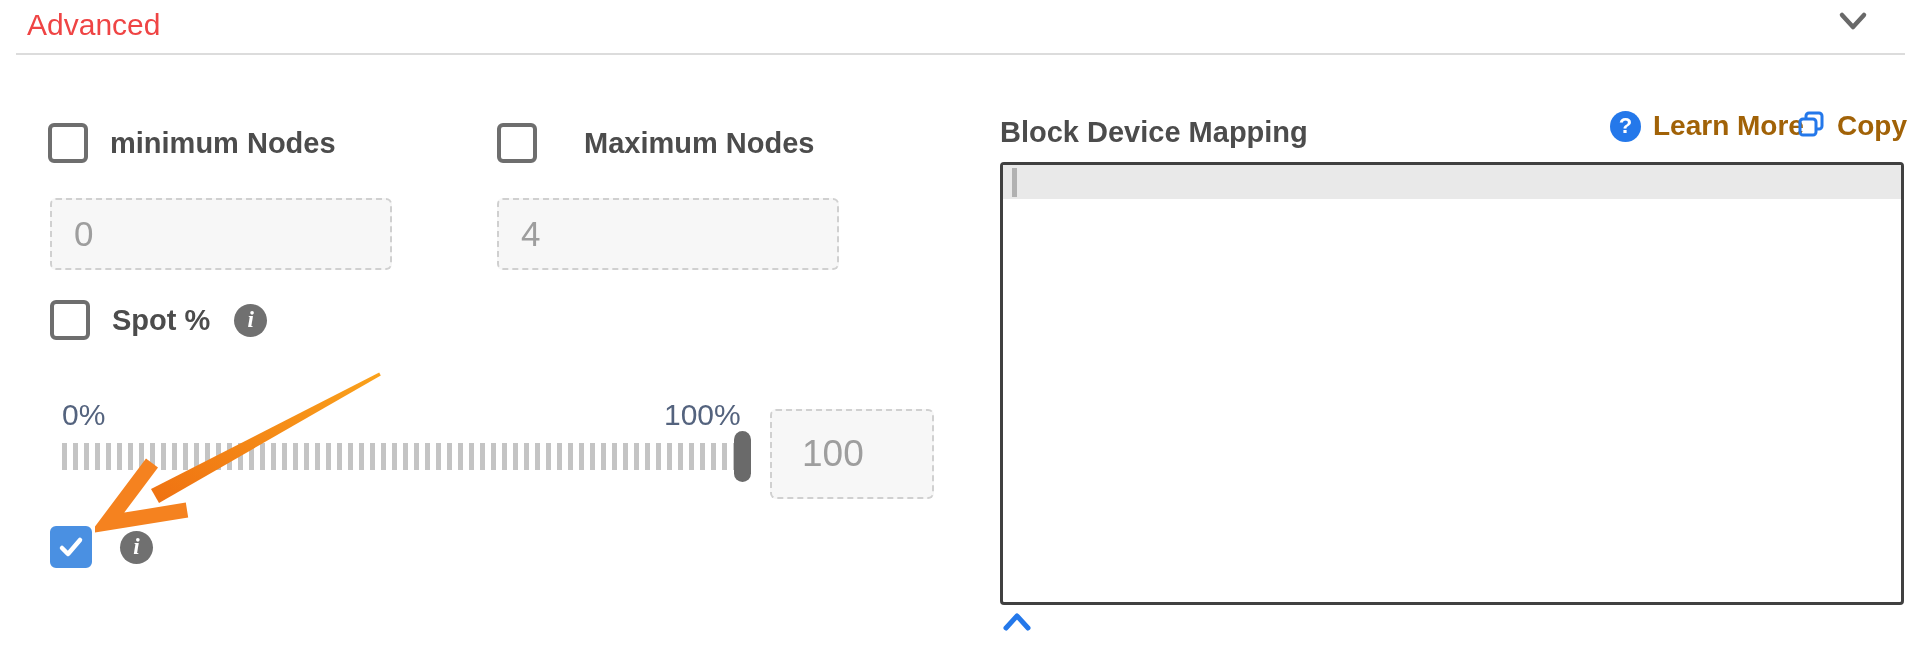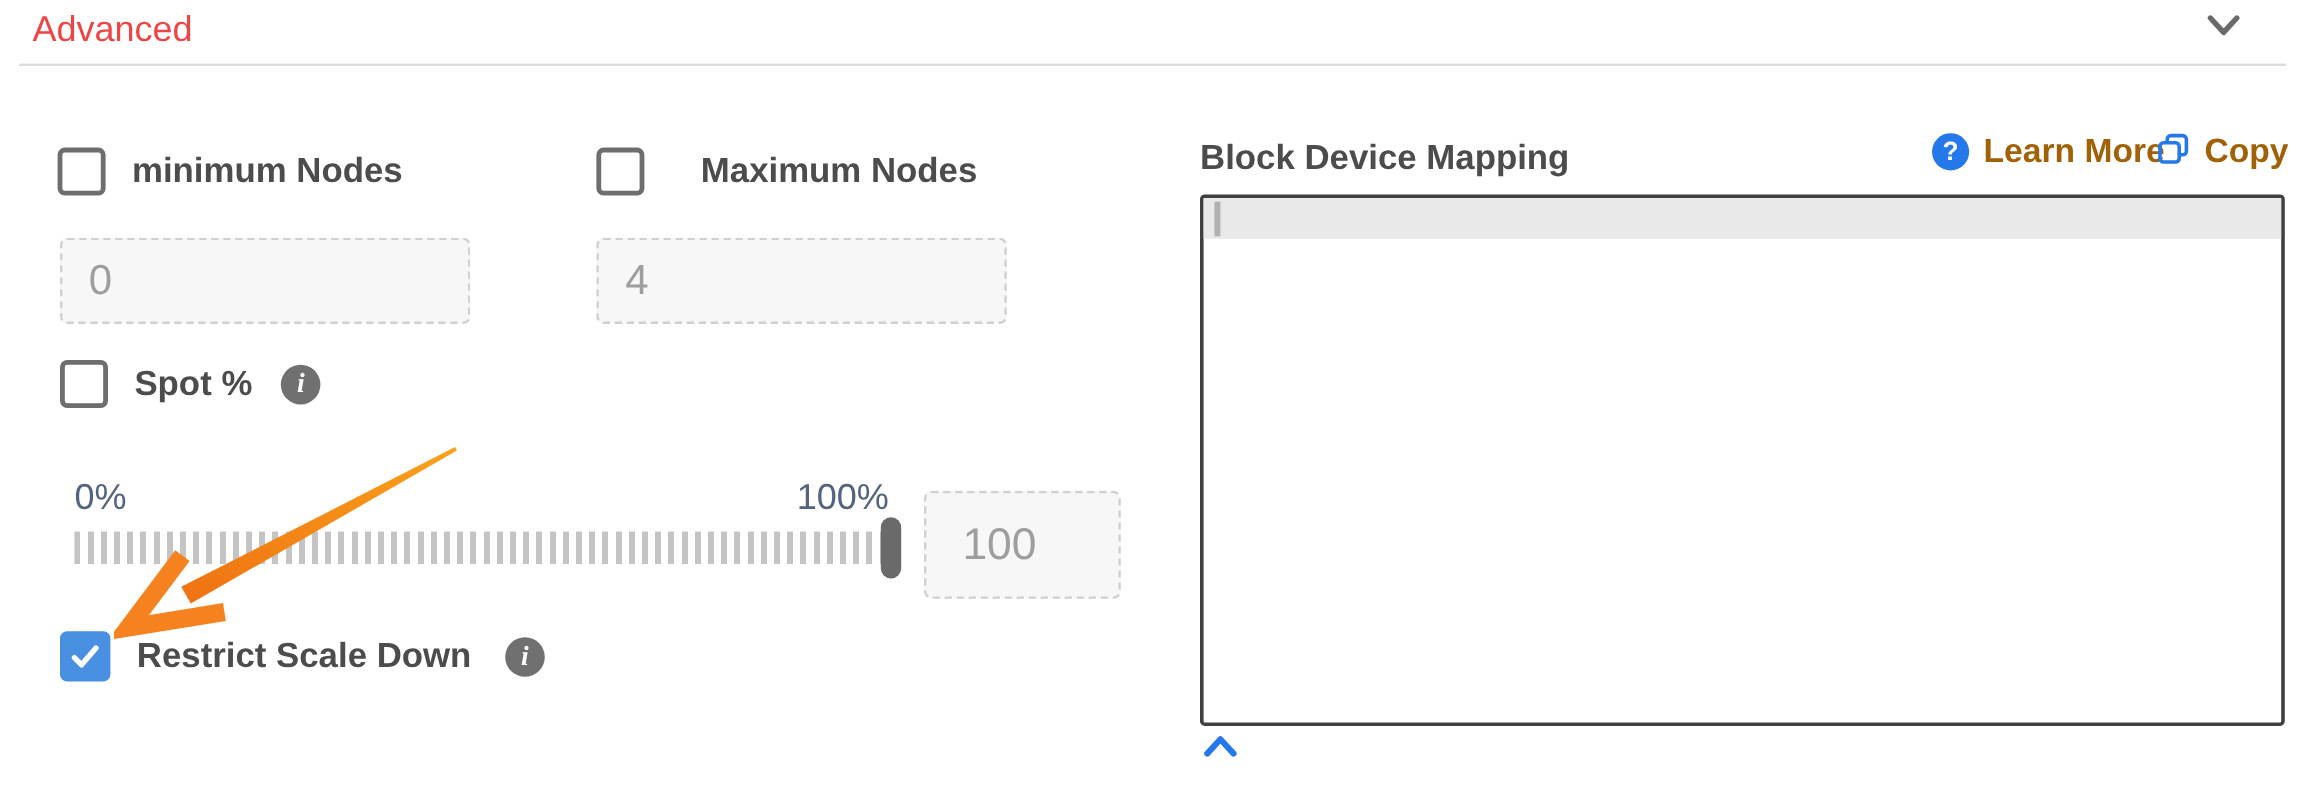--- a/index.html
+++ b/index.html
@@ -107,21 +107,20 @@
 <div class="abs slider-track"></div>
 <div class="abs slider-handle"></div>
 <input class="abs dashed-input" style="left: 770px; top: 409px; width: 164px; height: 90px; padding-left: 30px; font-size: 37px;" value="100">
 
 <div class="abs cb-row" style="left:50px;top:526px;">
   <div class="checkbox checked">
     <svg width="34" height="34" viewBox="0 0 34 34">
       <polyline points="8,18 14,24 26,10" fill="none" stroke="#ffffff" stroke-width="4.5" stroke-linecap="round" stroke-linejoin="round"></polyline>
     </svg>
   </div>
-  <div class="cb-label">Restrict Scale Down</div>
   <div class="info-icon" style="margin-left:28px;">i</div>
 </div>
 
 <svg class="abs arrow-annotation" viewBox="0 0 300 180">
   <defs>
     <linearGradient id="arrowGrad" x1="1" y1="0" x2="0" y2="1">
       <stop offset="0" stop-color="#faa21b"></stop>
       <stop offset="1" stop-color="#ef7112"></stop>
     </linearGradient>
   </defs>

